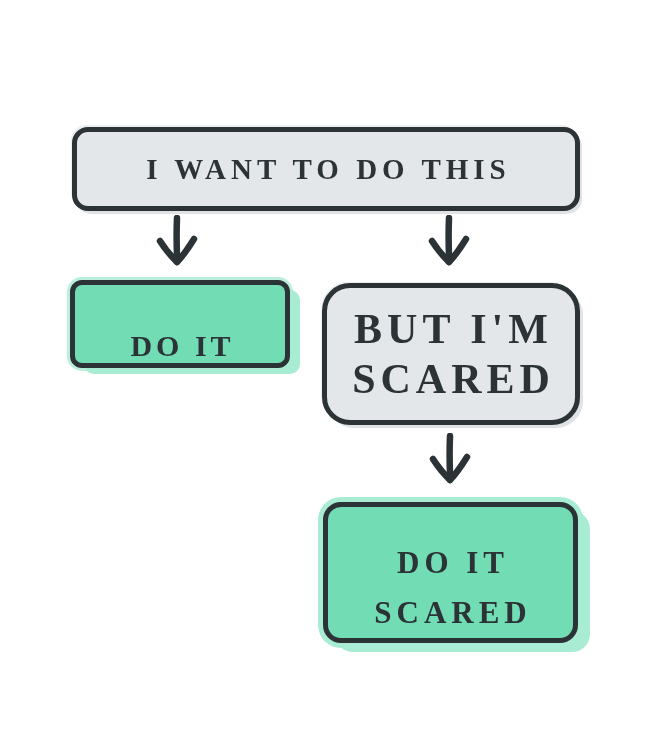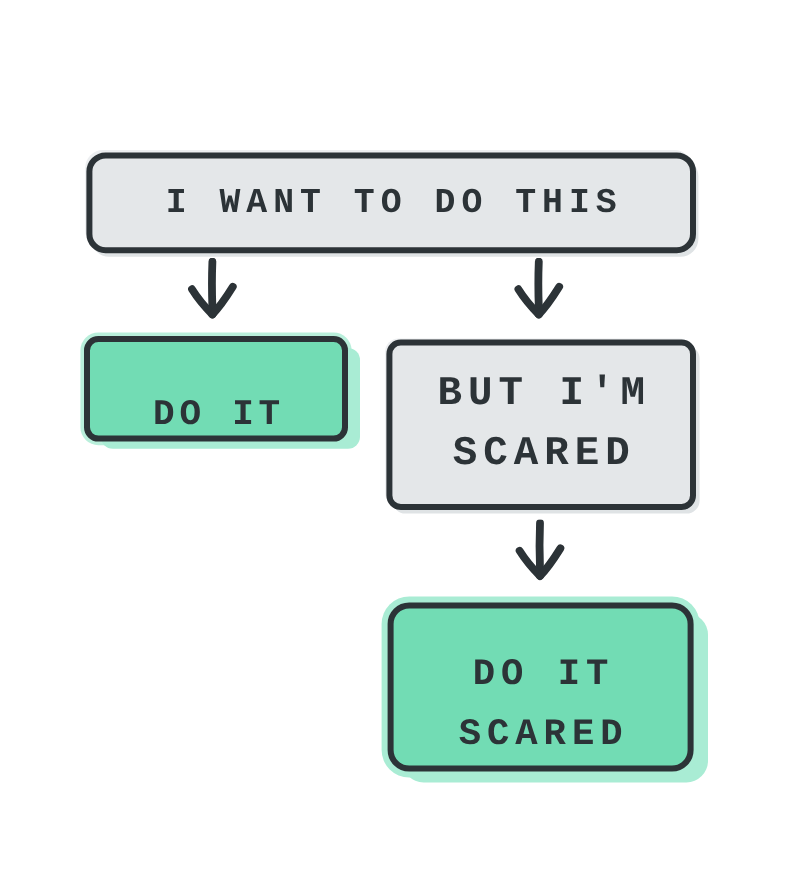--- a/index.html
+++ b/index.html
@@ -1,19 +1,19 @@
 <!DOCTYPE html>
 <html><head>
 <meta charset="utf-8">
 <style>
   html,body{margin:0;padding:0;background:#ffffff;}
   body{width:658px;height:738px;overflow:hidden;}
   .canvas{
     position:relative;width:658px;height:738px;
-    font-family:Liberation Mono, monospace;
+    font-family:Liberation Serif, serif;
     font-weight:bold;color:#2c3337;background:#ffffff;
   }
   .box{
     position:absolute;display:flex;flex-direction:column;
     align-items:center;justify-content:center;
     background:#e4e7e9;border:5px solid #2c3337;box-sizing:border-box;
     text-align:center;
   }
   .box .label{display:block;text-indent:5px;}
   .green{background:#72dcb4;justify-content:flex-end;}
@@ -21,22 +21,22 @@
     left:72px;top:127px;width:508px;height:84px;border-radius:16px;
     font-size:29px;letter-spacing:5px;
     box-shadow:3px 4px 0 -1px #dfe3e5,-2px -3px 0 -1px #eceef0;
   }
   .node-do-it{
     left:70px;top:280px;width:220px;height:88px;border-radius:12px;
     font-size:30px;letter-spacing:4px;
     box-shadow:12px 8px 0 -2px #a9ecd4,0 0 0 3px #b9efdb;
   }
   .node-but-scared{
-    left:322px;top:283px;width:258px;height:142px;border-radius:12px;
-    font-size:34px;letter-spacing:5px;line-height:50px;
+    left:322px;top:283px;width:258px;height:142px;border-radius:28px;
+    font-size:42px;letter-spacing:5px;line-height:50px;
     box-shadow:4px 4px 0 -1px #dfe3e5,-2px -2px 0 -1px #eceef0;
   }
   .node-do-it-scared{
     left:323px;top:502px;width:255px;height:141px;border-radius:18px;
     font-size:31px;letter-spacing:5px;line-height:50px;
     box-shadow:0 0 0 5px #a9ecd4,12px 9px 0 0 #a9ecd4;
   }
   .arrow{position:absolute;width:48px;height:56px;}
   .arrow path{
     stroke:#2c3337;stroke-width:6.5;fill:none;

